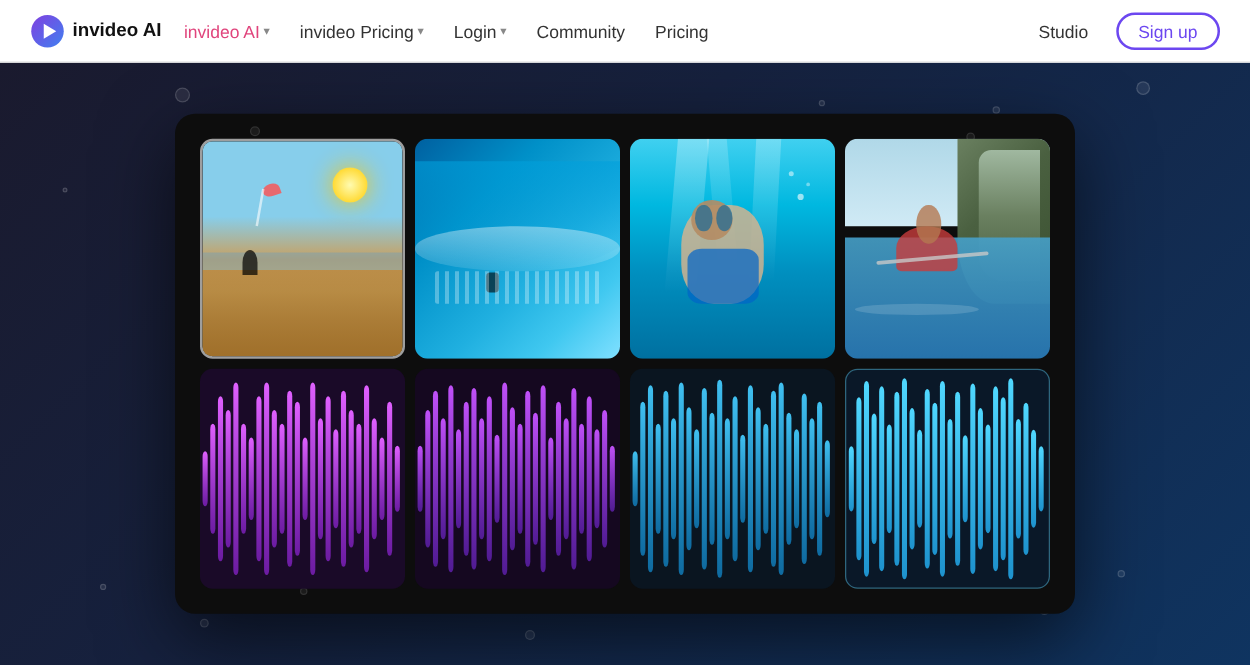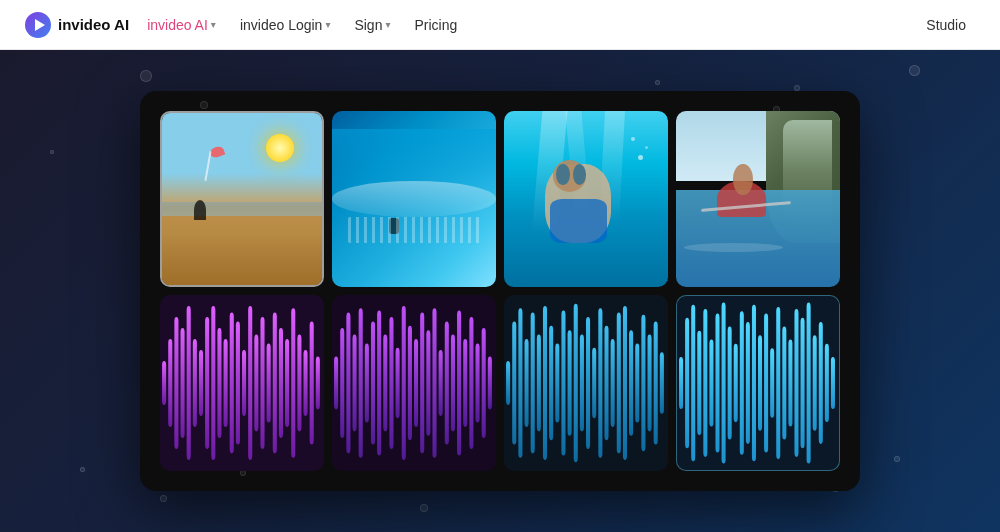--- a/index.html
+++ b/index.html
@@ -201,34 +201,38 @@
     </svg>
     <span class="logo-text">invideo AI</span>
   </div>
 
   <div class="nav-links">
     <div class="nav-item active">
       <span>invideo AI</span>
       <span class="chevron">▾</span>
     </div>
     <div class="nav-item">
-      <span>invideo Login</span>
+      <span>invideo Pricing</span>
       <span class="chevron">▾</span>
     </div>
     <div class="nav-item">
-      <span>Sign</span>
+      <span>Login</span>
       <span class="chevron">▾</span>
+    </div>
+    <div class="nav-item">
+      <span>Community</span>
     </div>
     <div class="nav-item">
       <span>Pricing</span>
     </div>
   </div>
 
   <div class="nav-right">
     <button class="btn-login">Studio</button>
+    <button class="btn-signup">Sign up</button>
   </div>
 </nav>
 
 <div class="main-content">
 
   <div class="bubble" style="width:12px;height:12px;top:20px;left:140px;"></div>
   <div class="bubble" style="width:8px;height:8px;top:60px;left:200px;"></div>
   <div class="bubble" style="width:6px;height:6px;top:35px;right:200px;"></div>
   <div class="bubble" style="width:10px;height:10px;top:80px;right:150px;"></div>
   <div class="bubble" style="width:7px;height:7px;bottom:30px;left:160px;"></div>

